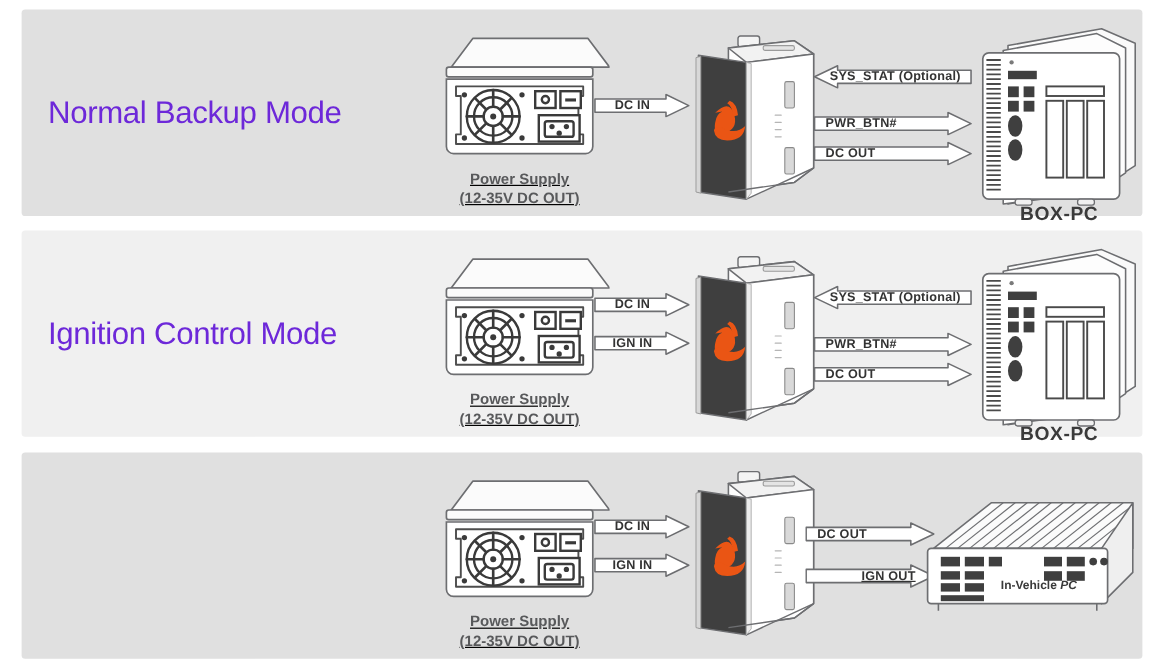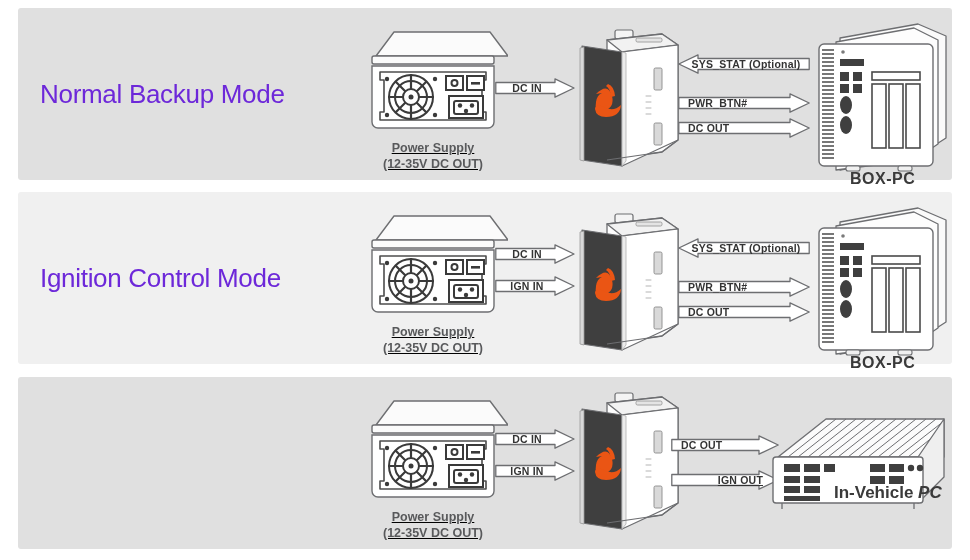--- a/index.html
+++ b/index.html
@@ -72,21 +72,21 @@
 
   
   .pc { position: absolute; }
   .pc-label {
     position: absolute;
     font-weight: bold;
     color: #3a3a3a;
     white-space: nowrap;
   }
   .boxpc-label { font-size: 16px; letter-spacing: 0.5px; margin-top: 24px; }
-  .ivpc-label { font-size: 17px; }
+  .ivpc-label { font-size: 10px; }
   .ivpc-label i { font-style: italic; }
 </style>
 </head>
 <body>
 
 <div id="stage">
 
   <div class="row row-0">
     <div class="mode-title">Normal Backup Mode</div>
 

